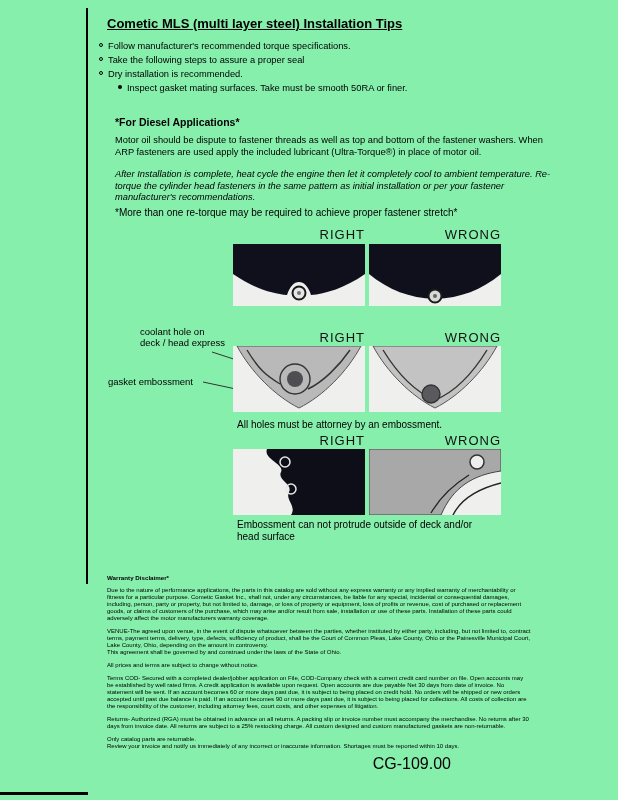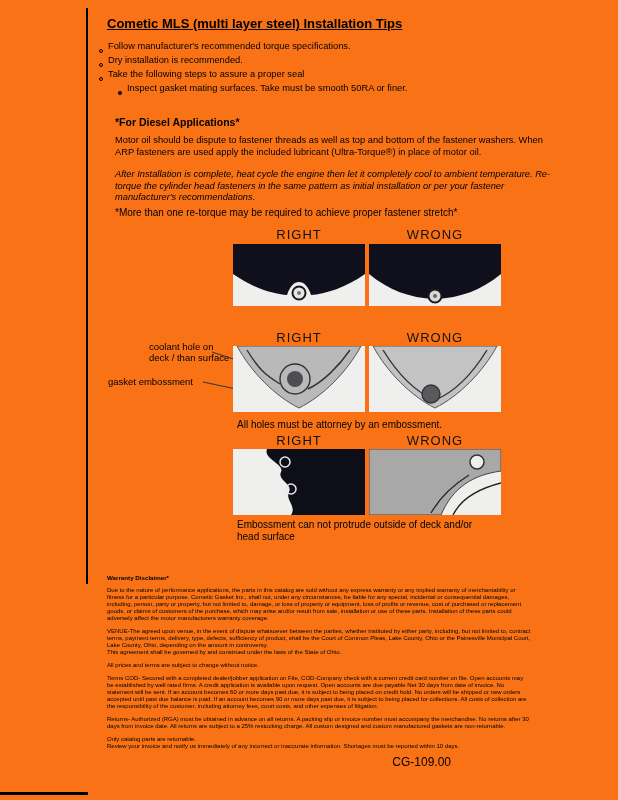--- a/index.html
+++ b/index.html
@@ -2,75 +2,75 @@
 <html><head>
 <meta charset="utf-8">
 <style>
   * { margin:0; padding:0; box-sizing:border-box; }
   html,body { background:#fff; }
   body {
     width:618px; height:800px;
     font-family:"Liberation Sans", sans-serif;
     color:#000; position:relative; overflow:hidden;
   }
-  .page { position:absolute; left:0; top:0; width:618px; height:800px; background:#f97316; }
+  .page { position:absolute; left:0; top:0; width:618px; height:800px; background:#86efac; }
 
   .left-rule   { position:absolute; left:86px; top:8px; width:2px; height:576px; background:#000; }
   .bottom-rule { position:absolute; left:0; top:792px; width:88px; height:3px; background:#000; }
 
   .title {
     position:absolute; left:107px; top:16px;
     font-size:13px; font-weight:bold; text-decoration:underline; white-space:nowrap;
   }
 
   .tips { position:absolute; left:99px; top:39px; width:460px; font-size:9.3px; line-height:14px; }
-  .bullet { display:flex; align-items:flex-end; }
+  .bullet { display:flex; align-items:flex-start; }
   .bullet.sub { margin-left:19px; }
   .marker-open { flex:none; width:4px; height:4px; border:1px solid #000; border-radius:50%; margin:4px 5px 0 0; }
   .marker-fill { flex:none; width:4px; height:4px; background:#000; border-radius:50%; margin:4px 5px 0 0; }
 
   .diesel-heading { position:absolute; left:115px; top:116px; font-size:10.5px; font-weight:bold; }
   .body-para { position:absolute; left:115px; width:440px; font-size:9.3px; line-height:11.5px; }
   .note { position:absolute; left:115px; top:207px; font-size:10px; white-space:nowrap; }
 
-  .dg-label { position:absolute; width:132px; text-align:center; font-size:13px; letter-spacing:1px; color:#111; }
+  .dg-label { position:absolute; width:132px; text-align:right; font-size:13px; letter-spacing:1px; color:#111; }
   .dg-img { position:absolute; width:132px; line-height:0; }
   .dg-caption { position:absolute; font-size:10px; line-height:12px; }
 
   .small-label { position:absolute; font-size:9.5px; line-height:11px; }
   .connectors { position:absolute; left:195px; top:340px; width:112px; height:58px; }
 
   .warranty { position:absolute; left:107px; top:574px; width:424px; font-size:6px; line-height:7px; }
   .warranty .w-head { font-weight:bold; margin-bottom:6px; font-size:6.2px; }
   .warranty p { margin-bottom:6px; white-space:pre-line; }
 
-  .footer-code { position:absolute; top:755px; right:167px; font-size:12px; }
+  .footer-code { position:absolute; top:755px; right:167px; font-size:16px; }
 </style>
 </head>
 <body>
 
 <div class="page">
 
   <div class="left-rule"></div>
   <div class="bottom-rule"></div>
 
   <h1 class="title">Cometic MLS (multi layer steel) Installation Tips</h1>
 
   <div class="tips">
     <div class="bullet">
       <span class="marker-open"></span>
       <span>Follow manufacturer's recommended torque specifications.</span>
     </div>
     <div class="bullet">
       <span class="marker-open"></span>
-      <span>Dry installation is recommended.</span>
+      <span>Take the following steps to assure a proper seal</span>
     </div>
     <div class="bullet">
       <span class="marker-open"></span>
-      <span>Take the following steps to assure a proper seal</span>
+      <span>Dry installation is recommended.</span>
     </div>
     <div class="bullet sub">
       <span class="marker-fill"></span>
       <span>Inspect gasket mating surfaces.  Take must be smooth 50RA or finer.</span>
     </div>
   </div>
 
   <div class="diesel-heading">*For Diesel Applications*</div>
   <div class="body-para" style="top:135px;">Motor oil should be dispute to fastener threads as well as top and bottom of the fastener washers. When ARP fasteners are used apply the included lubricant (Ultra-Torque®) in place of motor oil.</div>
   <div class="body-para" style="top:169px;font-style:italic;">After Installation is complete, heat cycle the engine then let it completely cool to ambient temperature. Re-torque the cylinder head fasteners in the same pattern as initial installation or per your fastener manufacturer's recommendations.</div>
@@ -92,23 +92,23 @@
       <rect width="132" height="62" fill="#efefed"></rect>
       <path d="M0 0 H132 V30 C112 46 92 54 66 55 C40 54 20 46 0 30 Z" fill="#10101c"></path>
       <circle cx="66" cy="52" r="6.5" fill="#d9d9d9" stroke="#1a1a1a" stroke-width="2"></circle>
       <circle cx="66" cy="52" r="2" fill="#666"></circle>
     </svg>
   </div>
 
   <div class="dg-label" style="left:233px; top:330px;">RIGHT</div>
   <div class="dg-label" style="left:369px; top:330px;">WRONG</div>
 
-  <div class="small-label" style="left:140px; top:341px;margin-left:9px;">
+  <div class="small-label" style="left:140px; top:326px;">
     <div>coolant hole on</div>
-    <div>deck / than surface</div>
+    <div>deck / head express</div>
   </div>
   <div class="small-label" style="left:108px; top:376px;">gasket embossment</div>
 
   <svg class="connectors" viewBox="0 0 112 58">
     <line x1="17" y1="12" x2="100" y2="39" stroke="#333" stroke-width="1"></line>
     <line x1="8" y1="42" x2="55" y2="52" stroke="#333" stroke-width="1"></line>
   </svg>
 
   <div class="dg-img" style="left:233px; top:346px;">
     <svg width="132" height="66" viewBox="0 0 132 66">

